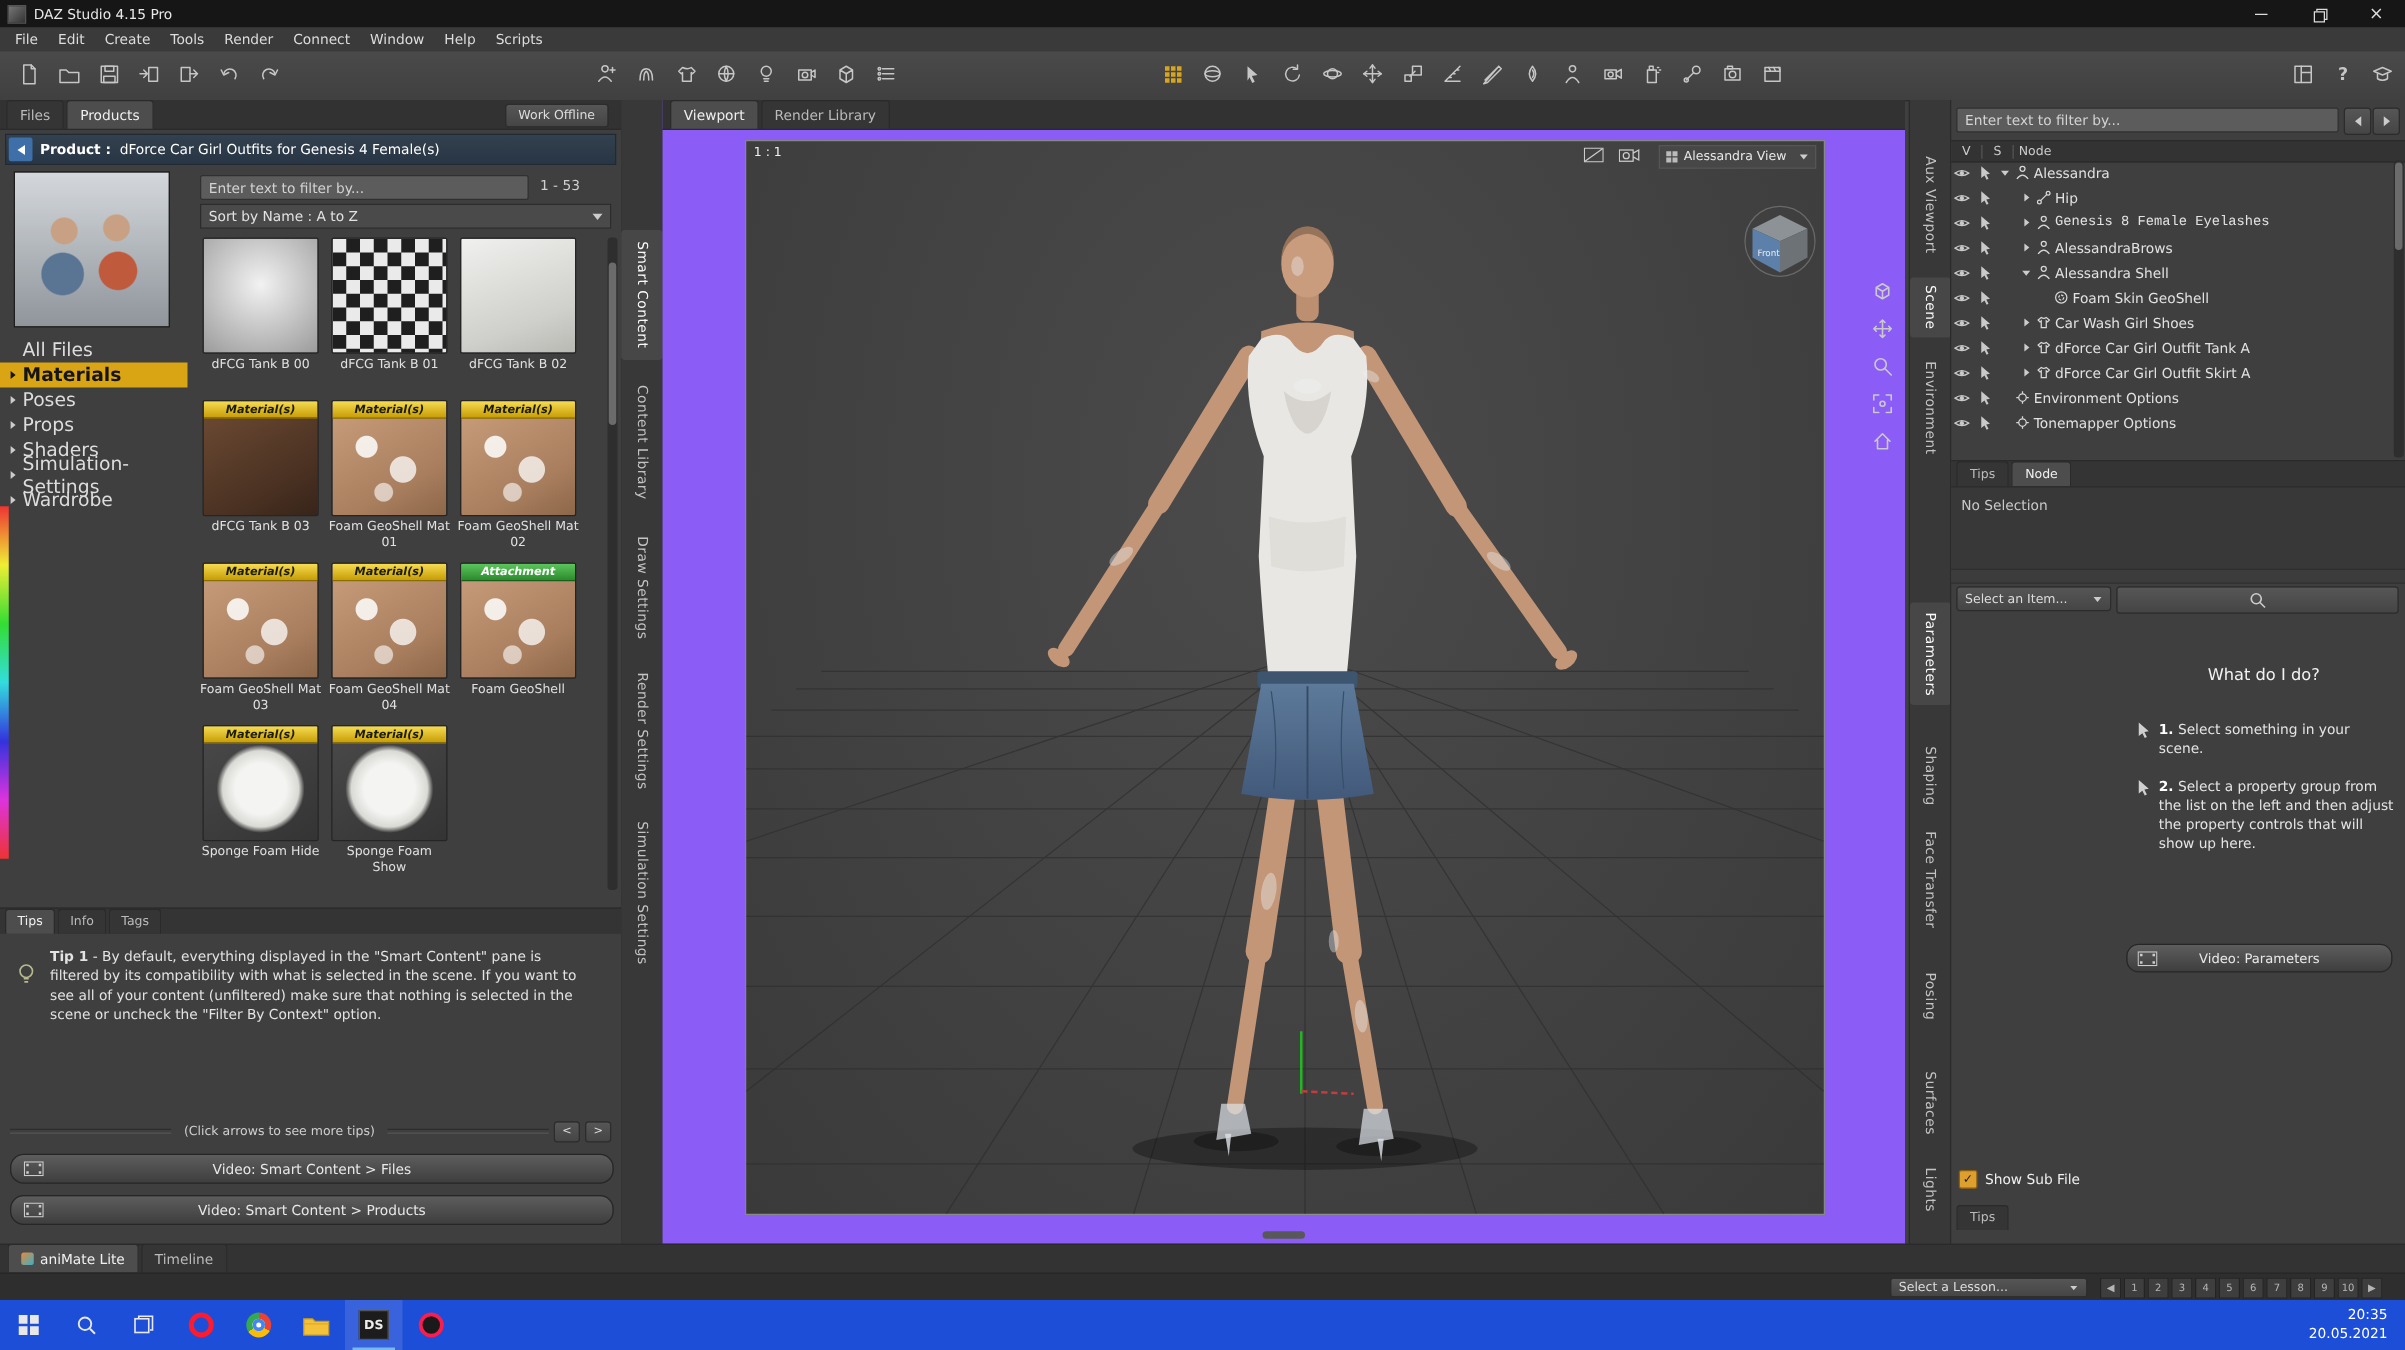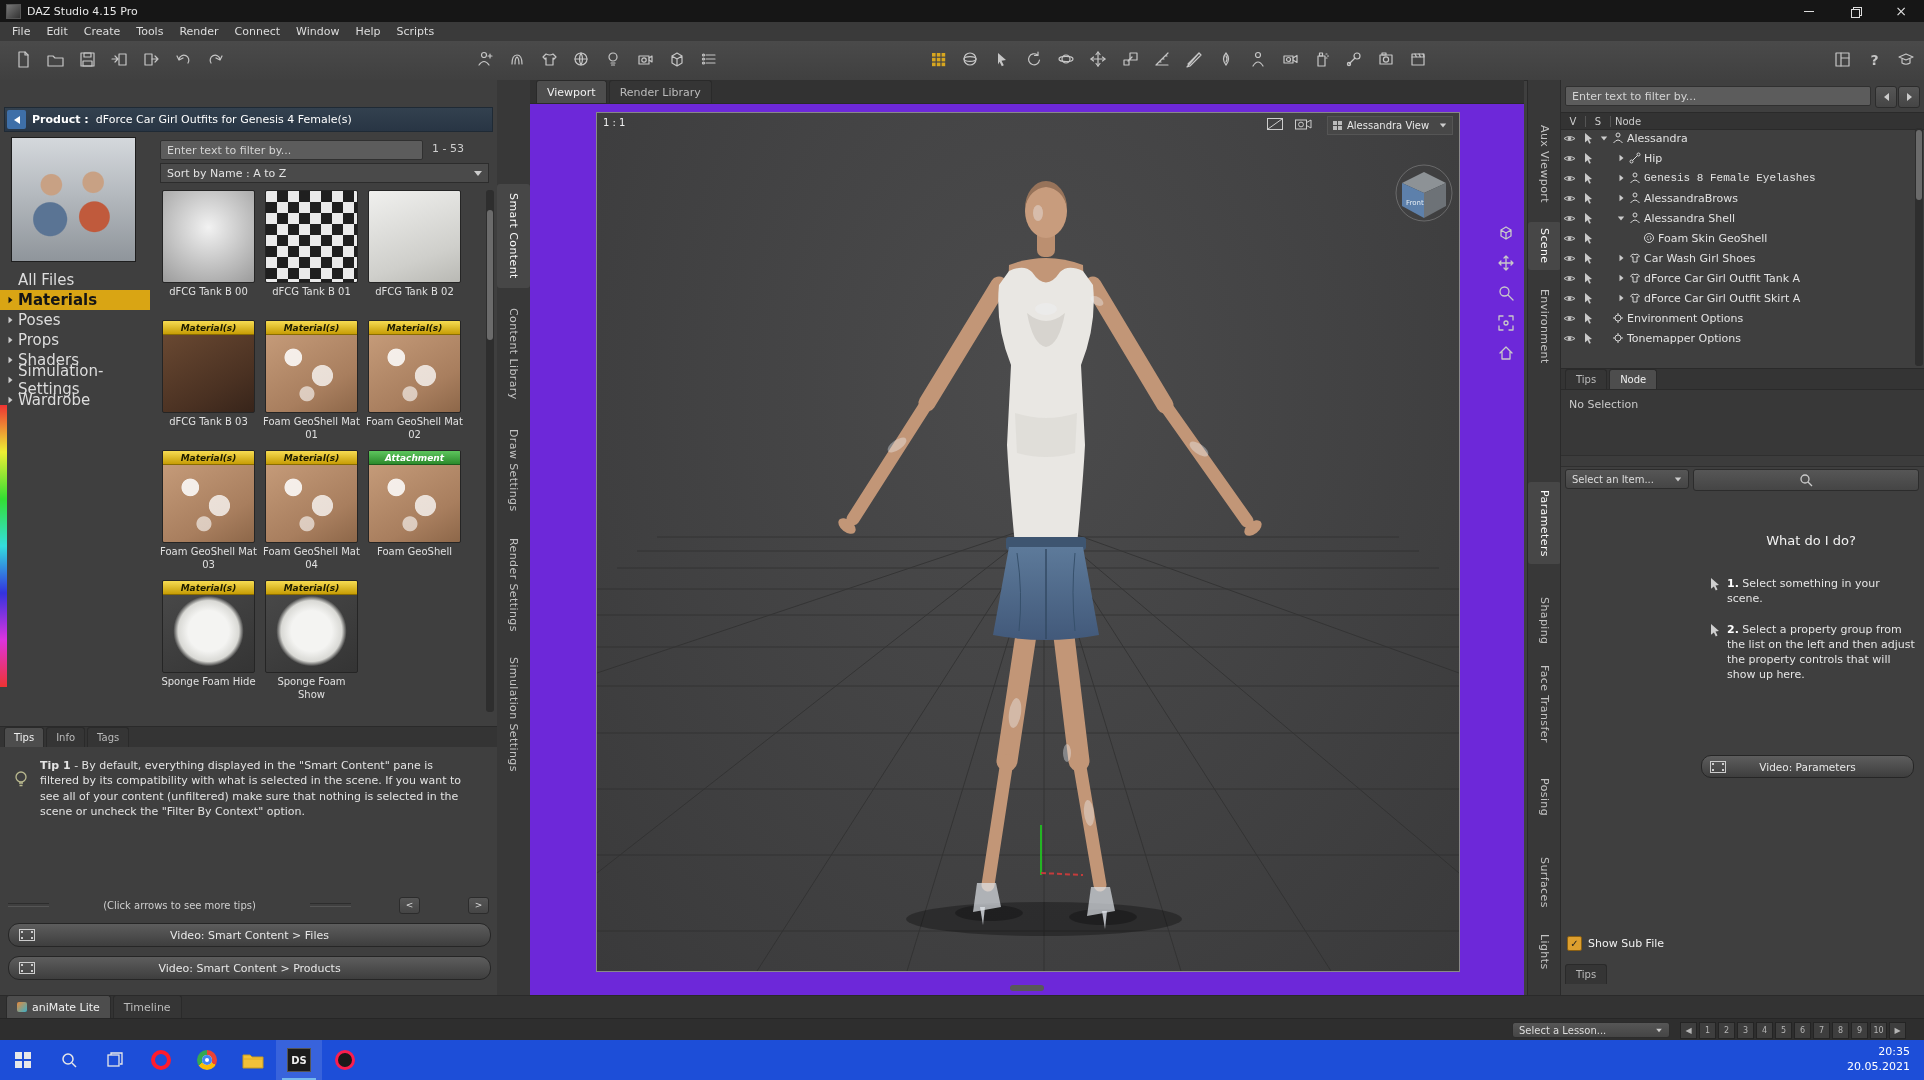--- a/index.html
+++ b/index.html
@@ -77,36 +77,36 @@
   .th-sponge{background:
       radial-gradient(circle at 50% 55%,#f4f4f2 0 30%,#d9d9d5 45%,transparent 52%),
       linear-gradient(150deg,#4a4a4a,#343434);}
   .vscroll{position:absolute;background:#2e2e2e;border-radius:3px;}
   .vscroll .handle{position:absolute;left:1px;right:1px;background:#6b6b6b;border-radius:3px;}
   
   .tips-tabs{position:absolute;left:0;top:646px;width:497px;height:21px;background:#343434;border-top:1px solid #2a2a2a;display:flex;align-items:flex-end;padding-left:4px;box-sizing:border-box;}
   .tips-tabs .panel-tab{height:19px;font-size:10px;padding:0 9px;}
   .tip-body{position:absolute;left:40px;top:678px;width:428px;color:#e3e3e3;font-size:11px;line-height:1.4;}
   .tip-icon{position:absolute;left:12px;top:690px;}
-  .arrows-row{position:absolute;left:8px;top:816px;width:481px;height:18px;display:flex;align-items:center;gap:44px;}
+  .arrows-row{position:absolute;left:8px;top:816px;width:481px;height:18px;display:flex;align-items:center;}
   .arrows-line{flex:1;height:2px;border-top:1px solid #2d2d2d;border-bottom:1px solid #555;}
   .arrows-text{padding:0 10px;color:#cfcfcf;font-size:10px;}
   .arrow-btn{width:19px;height:15px;font-size:9px;color:#ddd;margin-left:4px;}
   .video-btn{position:absolute;left:8px;width:481px;height:22px;border-radius:11px;background:linear-gradient(#5d5d5d,#3e3e3e);
     border:1px solid #262626;display:flex;align-items:center;justify-content:center;color:#e8e8e8;font-size:11px;}
   .video-btn .film{position:absolute;left:10px;}
   
   .strip{background:#383838;}
   .vtab{position:absolute;left:0;width:33px;display:flex;align-items:center;justify-content:center;
     writing-mode:vertical-rl;color:#c3c3c3;font-size:11px;letter-spacing:.4px;}
   .vtab.active{background:#474747;color:#fafafa;border-radius:3px;}
   .pane-icon{position:absolute;left:8px;width:16px;height:14px;}
   .pane-icon .bar{height:2px;background:#9a9a9a;margin:2px 0;}
   
-  .vp-widget{left:530px;top:80px;width:994px;height:915px;background:#6d28d9;}
+  .vp-widget{left:530px;top:80px;width:994px;height:915px;background:#8b5cf6;}
   .vp-tabs{position:absolute;left:0;top:0;width:994px;height:24px;background:#323232;border-bottom:1px solid #2a2a2a;display:flex;align-items:flex-end;padding-left:6px;box-sizing:border-box;}
   .canvas{position:absolute;left:66px;top:32px;width:862px;height:858px;border:1px solid rgba(210,210,210,.5);
     background:radial-gradient(ellipse at 50% 32%,#4b4b4c 0%,#434344 48%,#3a3a3b 100%);}
   .ratio{position:absolute;left:6px;top:4px;color:#f0f0f0;font-size:10px;}
   .vp-dd{position:absolute;right:6px;top:3px;width:126px;height:19px;background:rgba(72,72,72,.95);border:1px solid #555;
     display:flex;align-items:center;gap:5px;padding:0 5px;box-sizing:border-box;color:#e8e8e8;font-size:10px;}
   .vp-dd .tri-down{margin-left:auto;transform:scale(.8);}
   .grid4{width:9px;height:9px;display:grid;grid-template-columns:4px 4px;gap:1px;}
   .grid4 i{background:#bbb;display:block;height:4px;}
   .cam-ico{position:absolute;right:146px;top:4px;}
@@ -425,20 +425,25 @@
       <div class="tbi">
           <svg width="17" height="17">
             <path d="M1,6 l7,-3 7,3 -7,3 z"></path>
             <path d="M4,8 v4 q4,2.5 8,0 v-4"></path>
           </svg>
         </div>
     </div>
   </div>
 
   <div class="abs left-panel">
+    <div class="lp-tabs">
+      <span class="panel-tab">Files</span>
+      <span class="panel-tab active">Products</span>
+      <span class="btn work-offline">Work Offline</span>
+    </div>
     <div class="product-bar">
       <span class="back-btn">
           <span class="tri-left"></span>
         </span>
       <span style="color:#fff;"><b>Product :</b>&nbsp;&nbsp;<span>dForce Car Girl Outfits for Genesis 4 Female(s)</span></span>
     </div>
     <div class="prod-thumb"></div>
 
     <div class="cat-list">
       <div class="cat-item">

